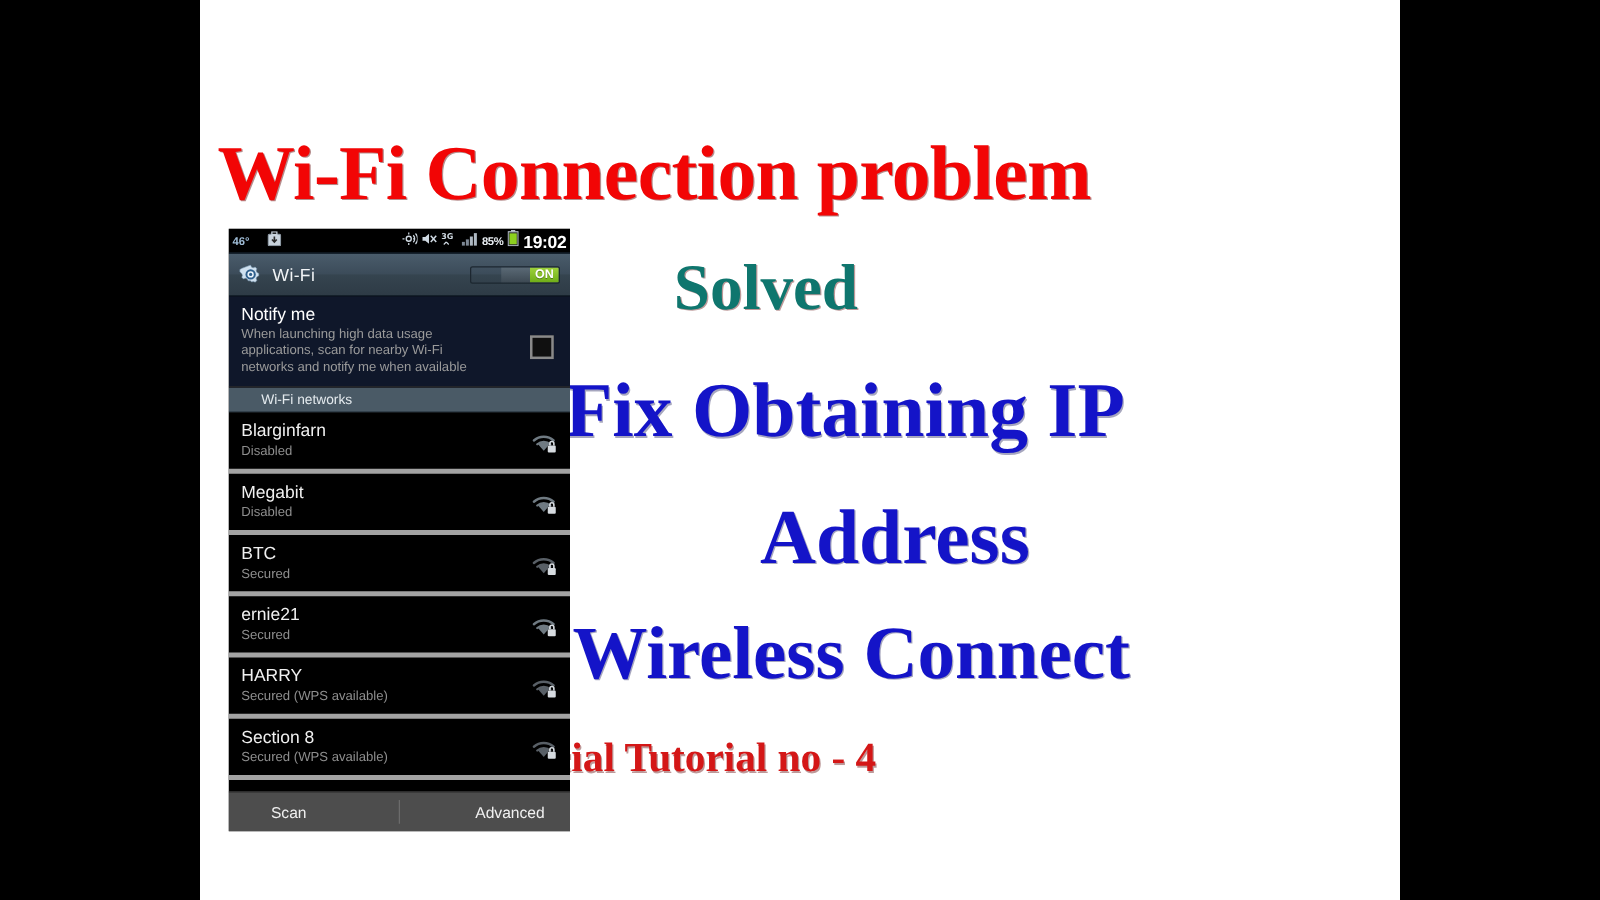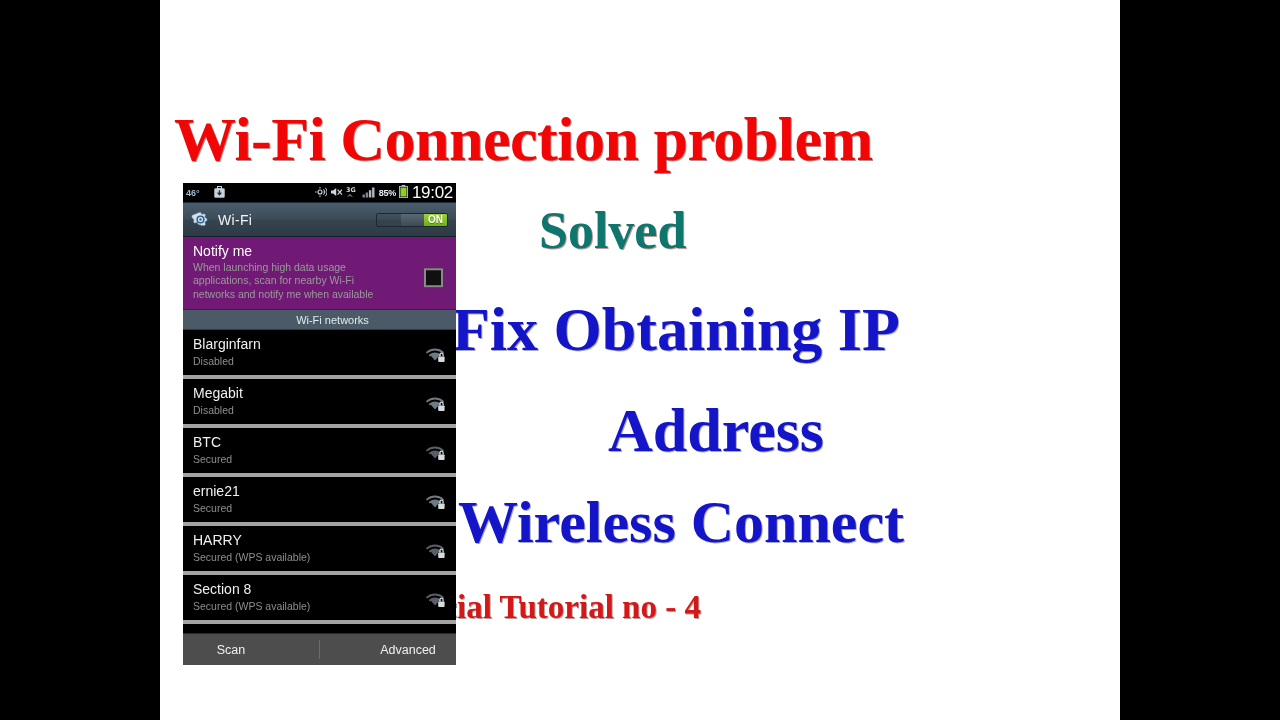--- a/index.html
+++ b/index.html
@@ -132,22 +132,22 @@
     line-height: 1;
   }
   .sb-batt-pct {
     color: #e9eef3;
     font-size: 9px;
     font-weight: bold;
     letter-spacing: -0.3px;
   }
   .sb-clock {
     color: #ffffff;
-    font-size: 17px;
-    font-weight: normal;
+    font-size: 14px;
+    font-weight: bold;
     letter-spacing: -0.3px;
     margin-left: 1px;
   }
 
   
   #actionbar {
     height: 34px;
     background: linear-gradient(to bottom, #4a5c6b 0%, #3c4c5a 48%, #35444f 52%, #2e3b46 100%);
     display: flex;
     align-items: center;
@@ -190,21 +190,21 @@
     font-weight: bold;
     display: flex;
     align-items: center;
     justify-content: center;
     text-shadow: 0 1px 0 rgba(0,0,0,0.35);
   }
 
   
   #notify {
     position: relative;
-    background: #701a75;
+    background: #0f172a;
     padding: 6px 10px 8px 10px;
     box-sizing: border-box;
     border-bottom: 1px solid #2a2a2a;
   }
   #notify .n-title {
     color: #ffffff;
     font-size: 14px;
     margin-bottom: 2px;
   }
   #notify .n-desc {
@@ -227,21 +227,20 @@
 
   
   #sec-header {
     height: 20px;
     background: #4a5a66;
     display: flex;
     align-items: center;
     padding-left: 26px;
     box-sizing: border-box;
     border-bottom: 1px solid #2d3a44;
-    justify-content: center;
   }
   #sec-header span {
     color: #e4eaee;
     font-size: 11px;
   }
 
   
   #netlist {
     background: #000000;
   }

